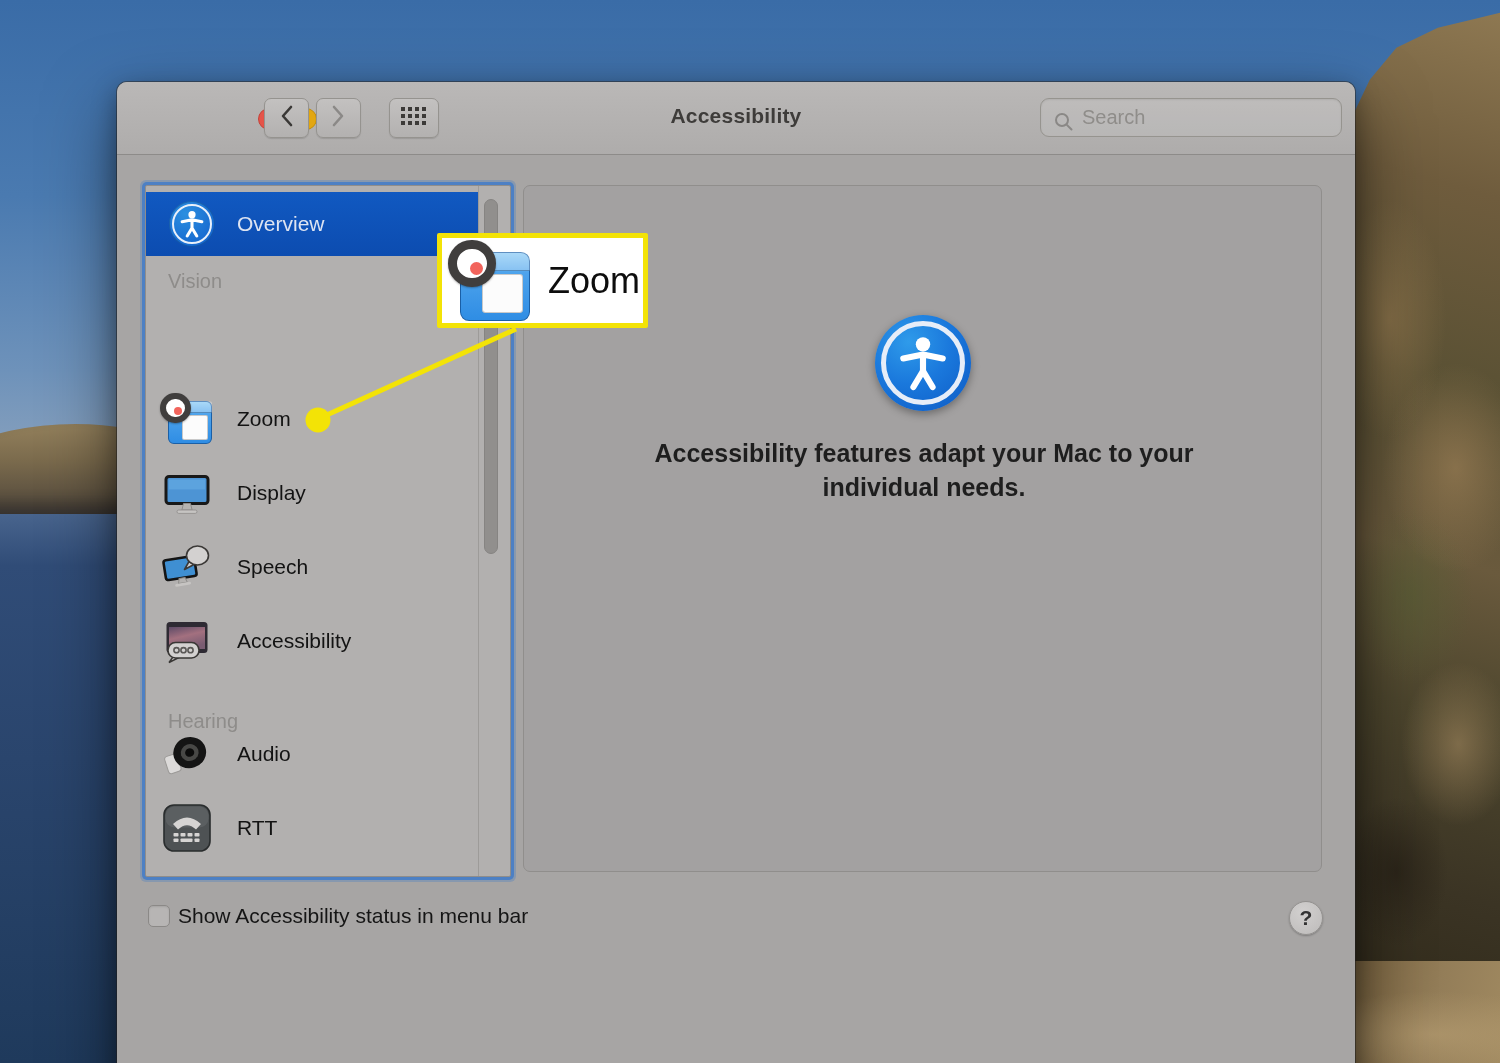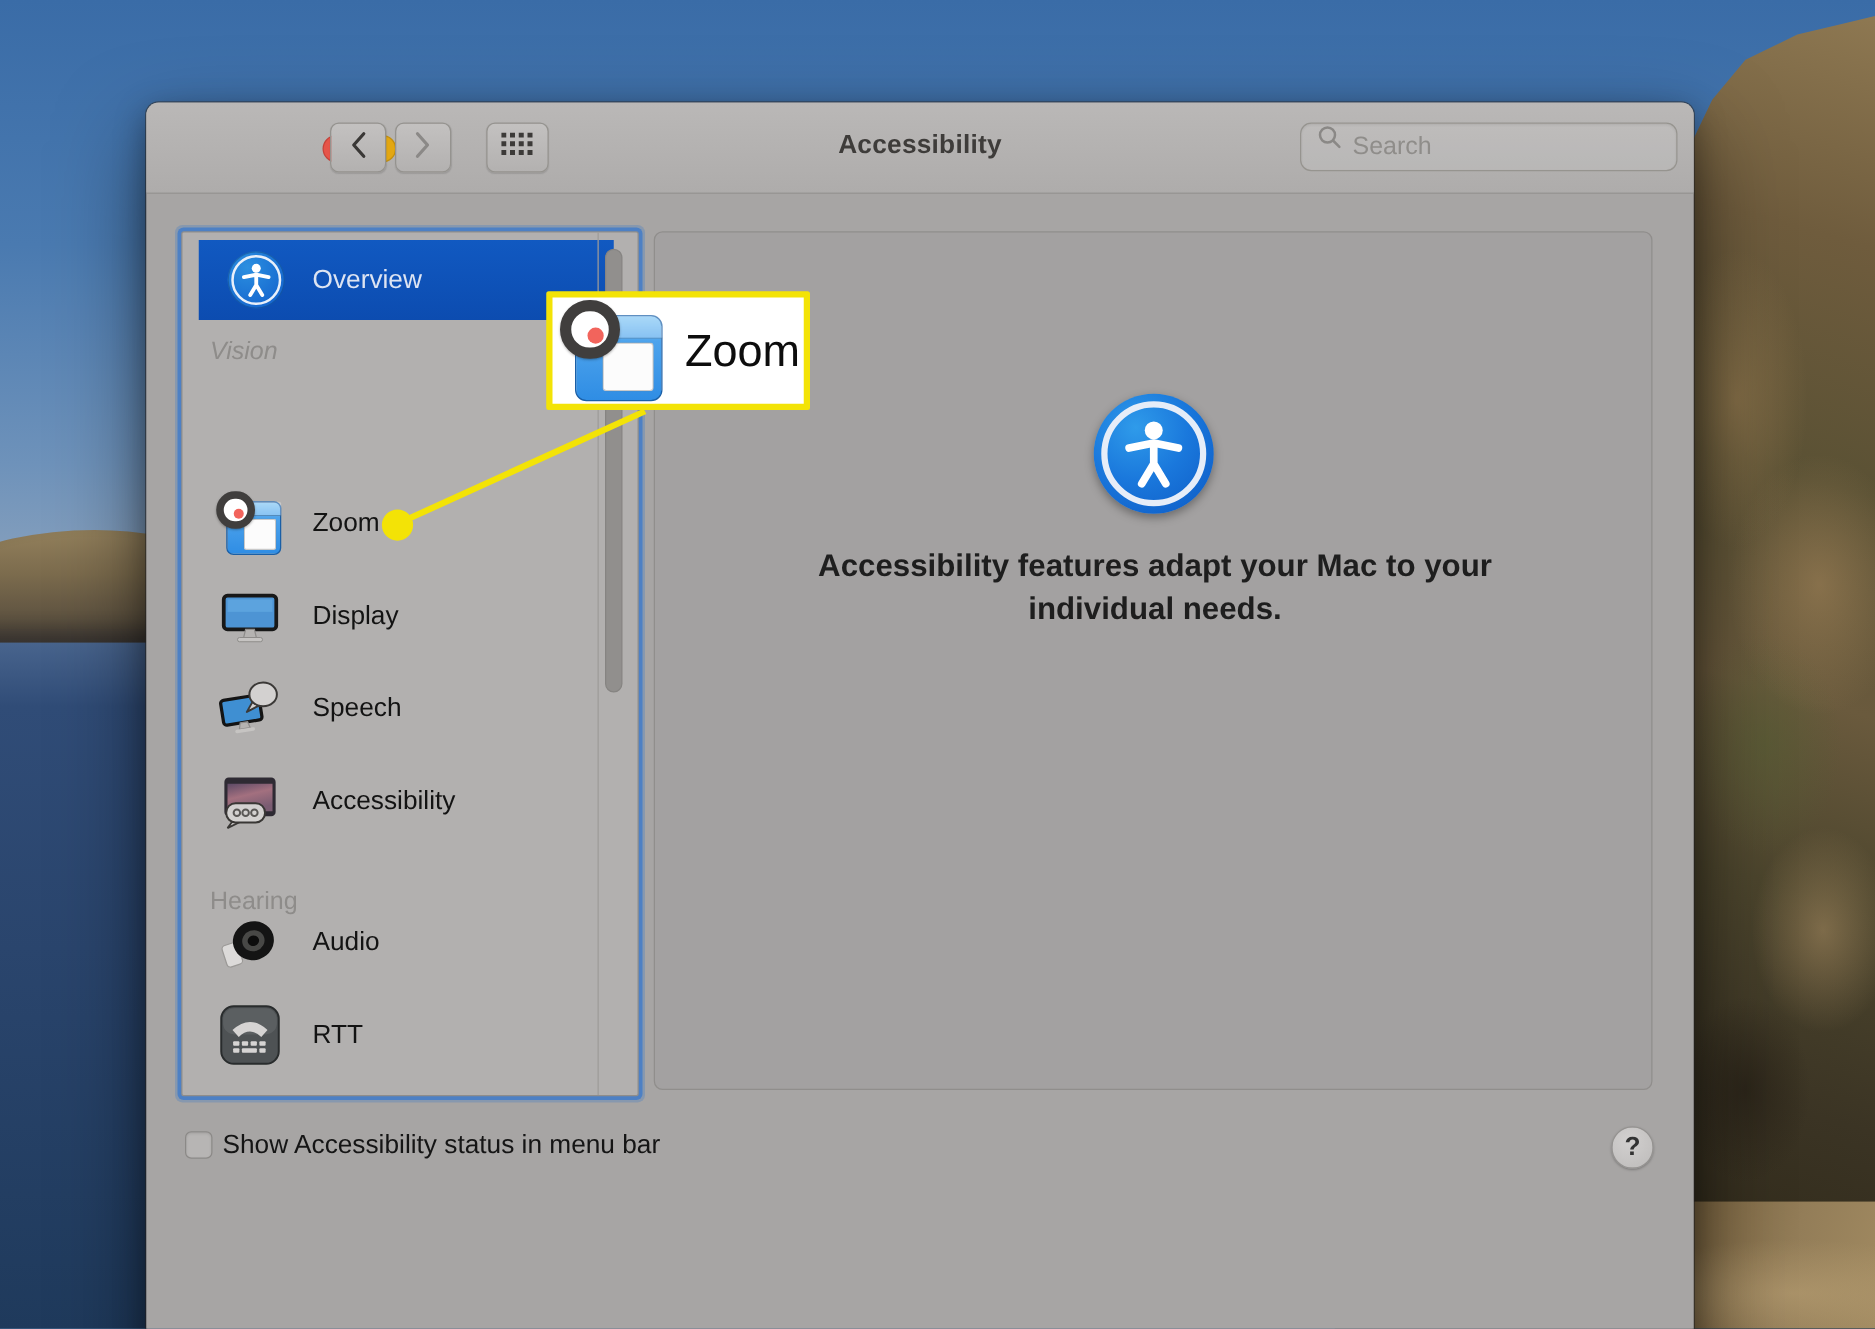--- a/index.html
+++ b/index.html
@@ -50,41 +50,41 @@
     background:linear-gradient(180deg,#c3c1c0,#b3b1b0); border:1px solid #95938f;
     display:flex; align-items:center; justify-content:center;
     box-shadow:0 1px 1px rgba(0,0,0,0.12); }
   .btn-back { left:147px; }
   .btn-fwd  { left:199px; }
   .btn-grid { left:272px; width:50px; }
   .win-title { position:absolute; top:22px; left:0; width:100%; text-align:center;
     font-size:21px; font-weight:700; color:#3e3c3a; letter-spacing:0.2px; }
   .searchbox { position:absolute; left:923px; top:16px; width:302px; height:39px;
     border-radius:9px; background:rgba(255,255,255,0.10); border:1px solid #96948f;
-    display:flex; align-items:flex-start; padding-left:12px; gap:8px;
+    display:flex; align-items:flex-end; padding-left:12px; gap:8px;
     box-shadow:inset 0 1px 2px rgba(0,0,0,0.08); }
   .searchbox input { flex:1; border:none; outline:none; background:transparent;
     font-size:20px; color:#3c3a38; font-family:"Liberation Sans",sans-serif; height:100%; }
   .searchbox input::placeholder { color:#8f8d8a; }
 
   
   .sidebar { position:absolute; left:28px; top:103px; width:366px; height:692px;
     background:#b2b0af; border:1px solid #8f8d8b; border-radius:2px;
     box-shadow:0 0 0 3px #4d80c4, 0 0 0 5px rgba(77,128,196,0.35); }
   .side-sep { position:absolute; left:332px; top:0; width:1px; height:100%; background:#9d9b99; }
   .scroll-thumb { position:absolute; left:338px; top:13px; width:14px; height:355px;
     border-radius:7px; background:#918f8d; border:1px solid #868482; }
-  .row { position:absolute; left:13px; width:332px; height:58px;
+  .row { position:absolute; left:0; width:332px; height:58px;
     display:flex; align-items:center; padding-left:15px; gap:24px; }
   .row .label { font-size:21px; color:#131313; }
   .row-overview { top:6px; height:64px; padding-left:23px; gap:22px;
     background:linear-gradient(180deg,#1159c1,#0c4cb0); }
   .row-overview .label { color:#dde4f2; }
   .sec-head { position:absolute; left:22px; font-size:20px; color:#8e8c8a; }
-  .h-vision { top:84px;font-style:italic; }
+  .h-vision { top:84px; }
   .h-hearing { top:524px; }
   .r-voiceover { top:129px; } .r-zoom { top:204px; } .r-display { top:278px; }
   .r-speech { top:352px; } .r-descriptions { top:426px; }
   .r-audio { top:539px; } .r-rtt { top:613px; }
   .icon52 { width:52px; height:52px; flex:0 0 52px; position:relative; }
 
   .ov-icon { width:46px; height:46px; flex:0 0 46px; border-radius:50%; position:relative;
     background:radial-gradient(circle at 35% 28%, #3f9fe0 0%, #2b8fe0 0%, #1668cf 75%);
     box-shadow:inset 0 0 0 1px rgba(0,0,0,0.2); }
   .ov-icon::before { content:""; position:absolute; inset:3px; border-radius:50%;

